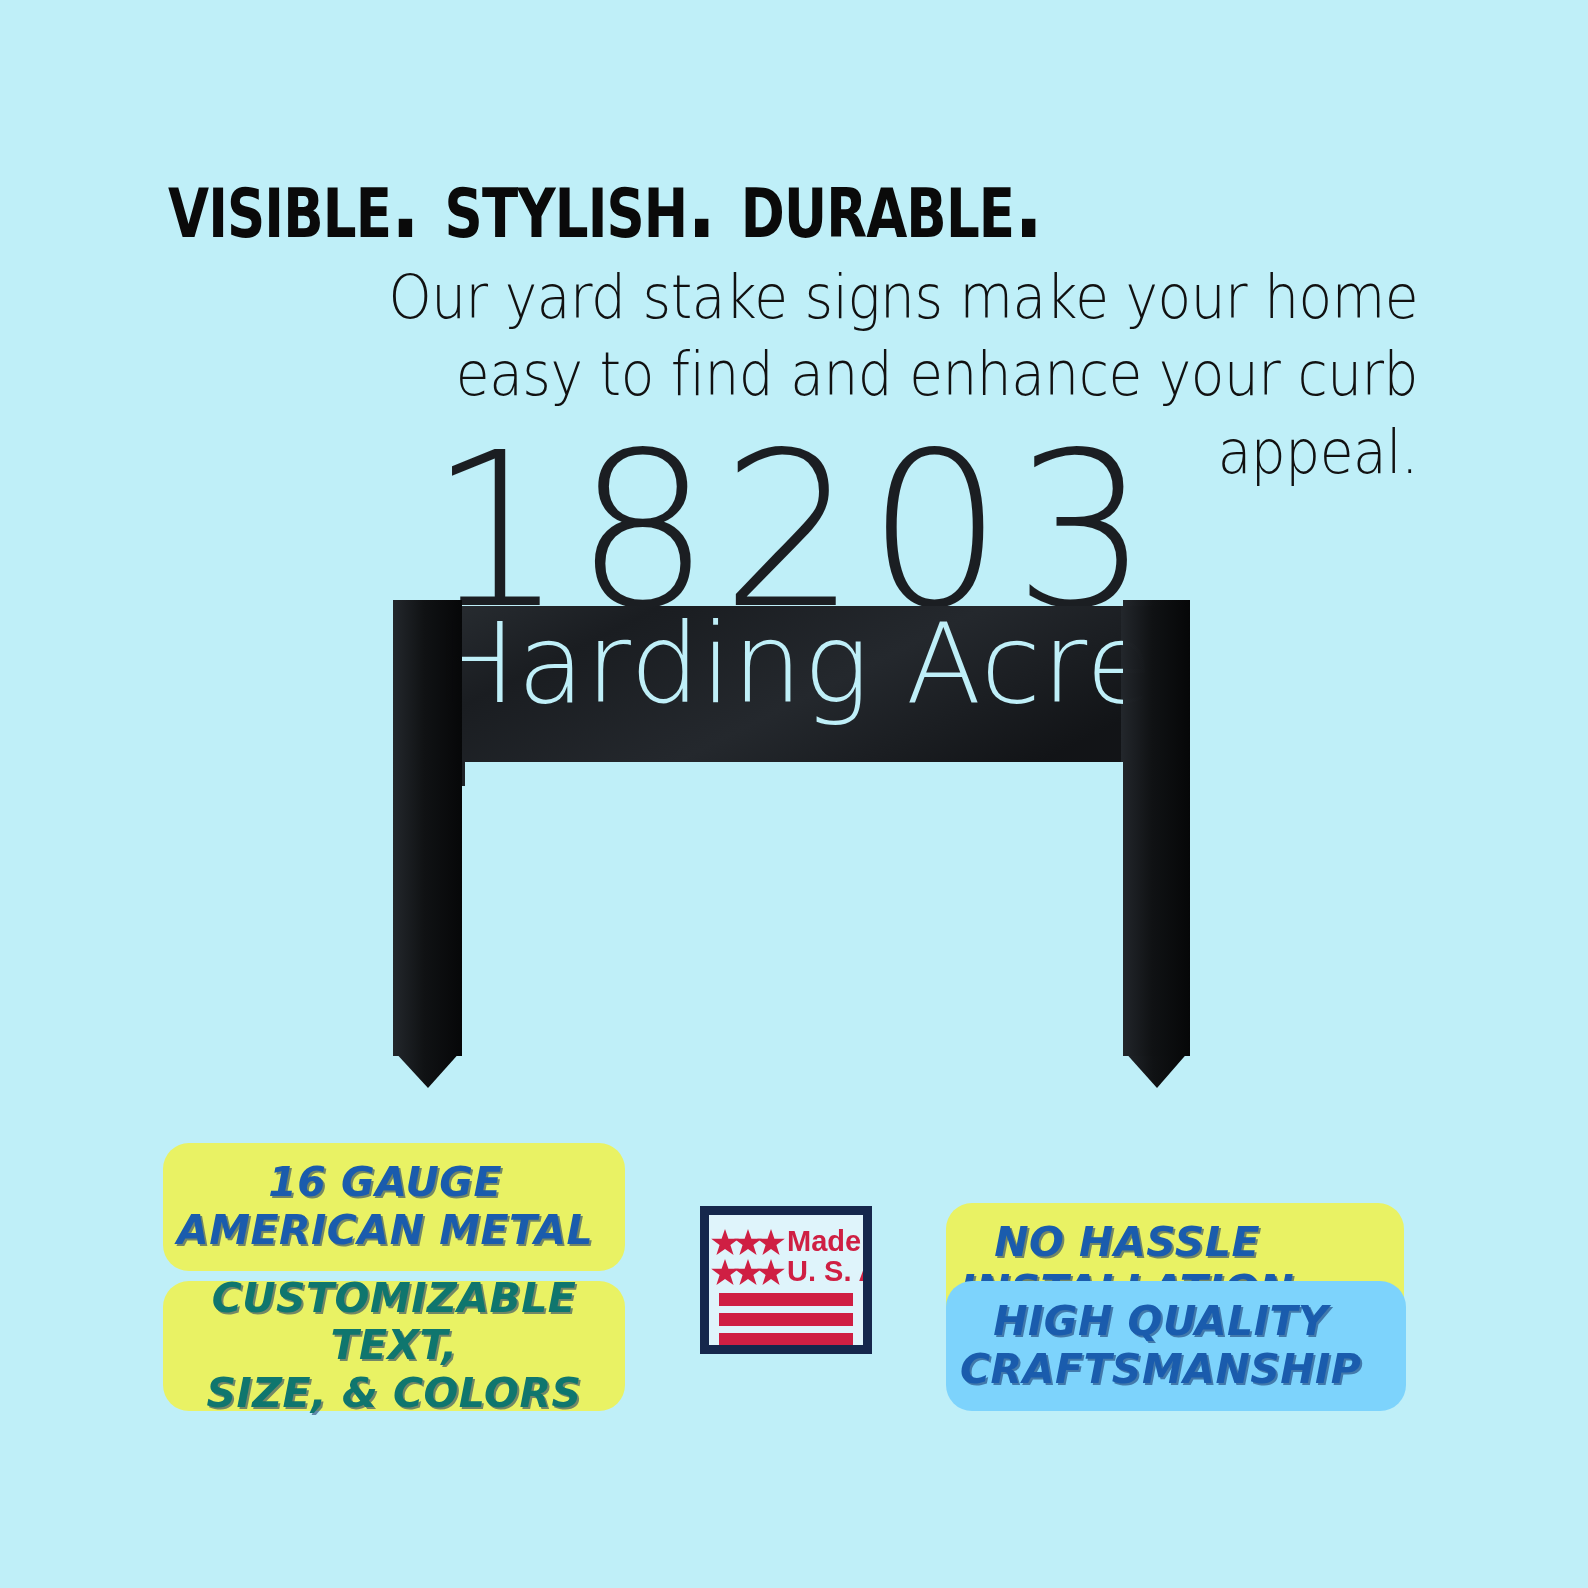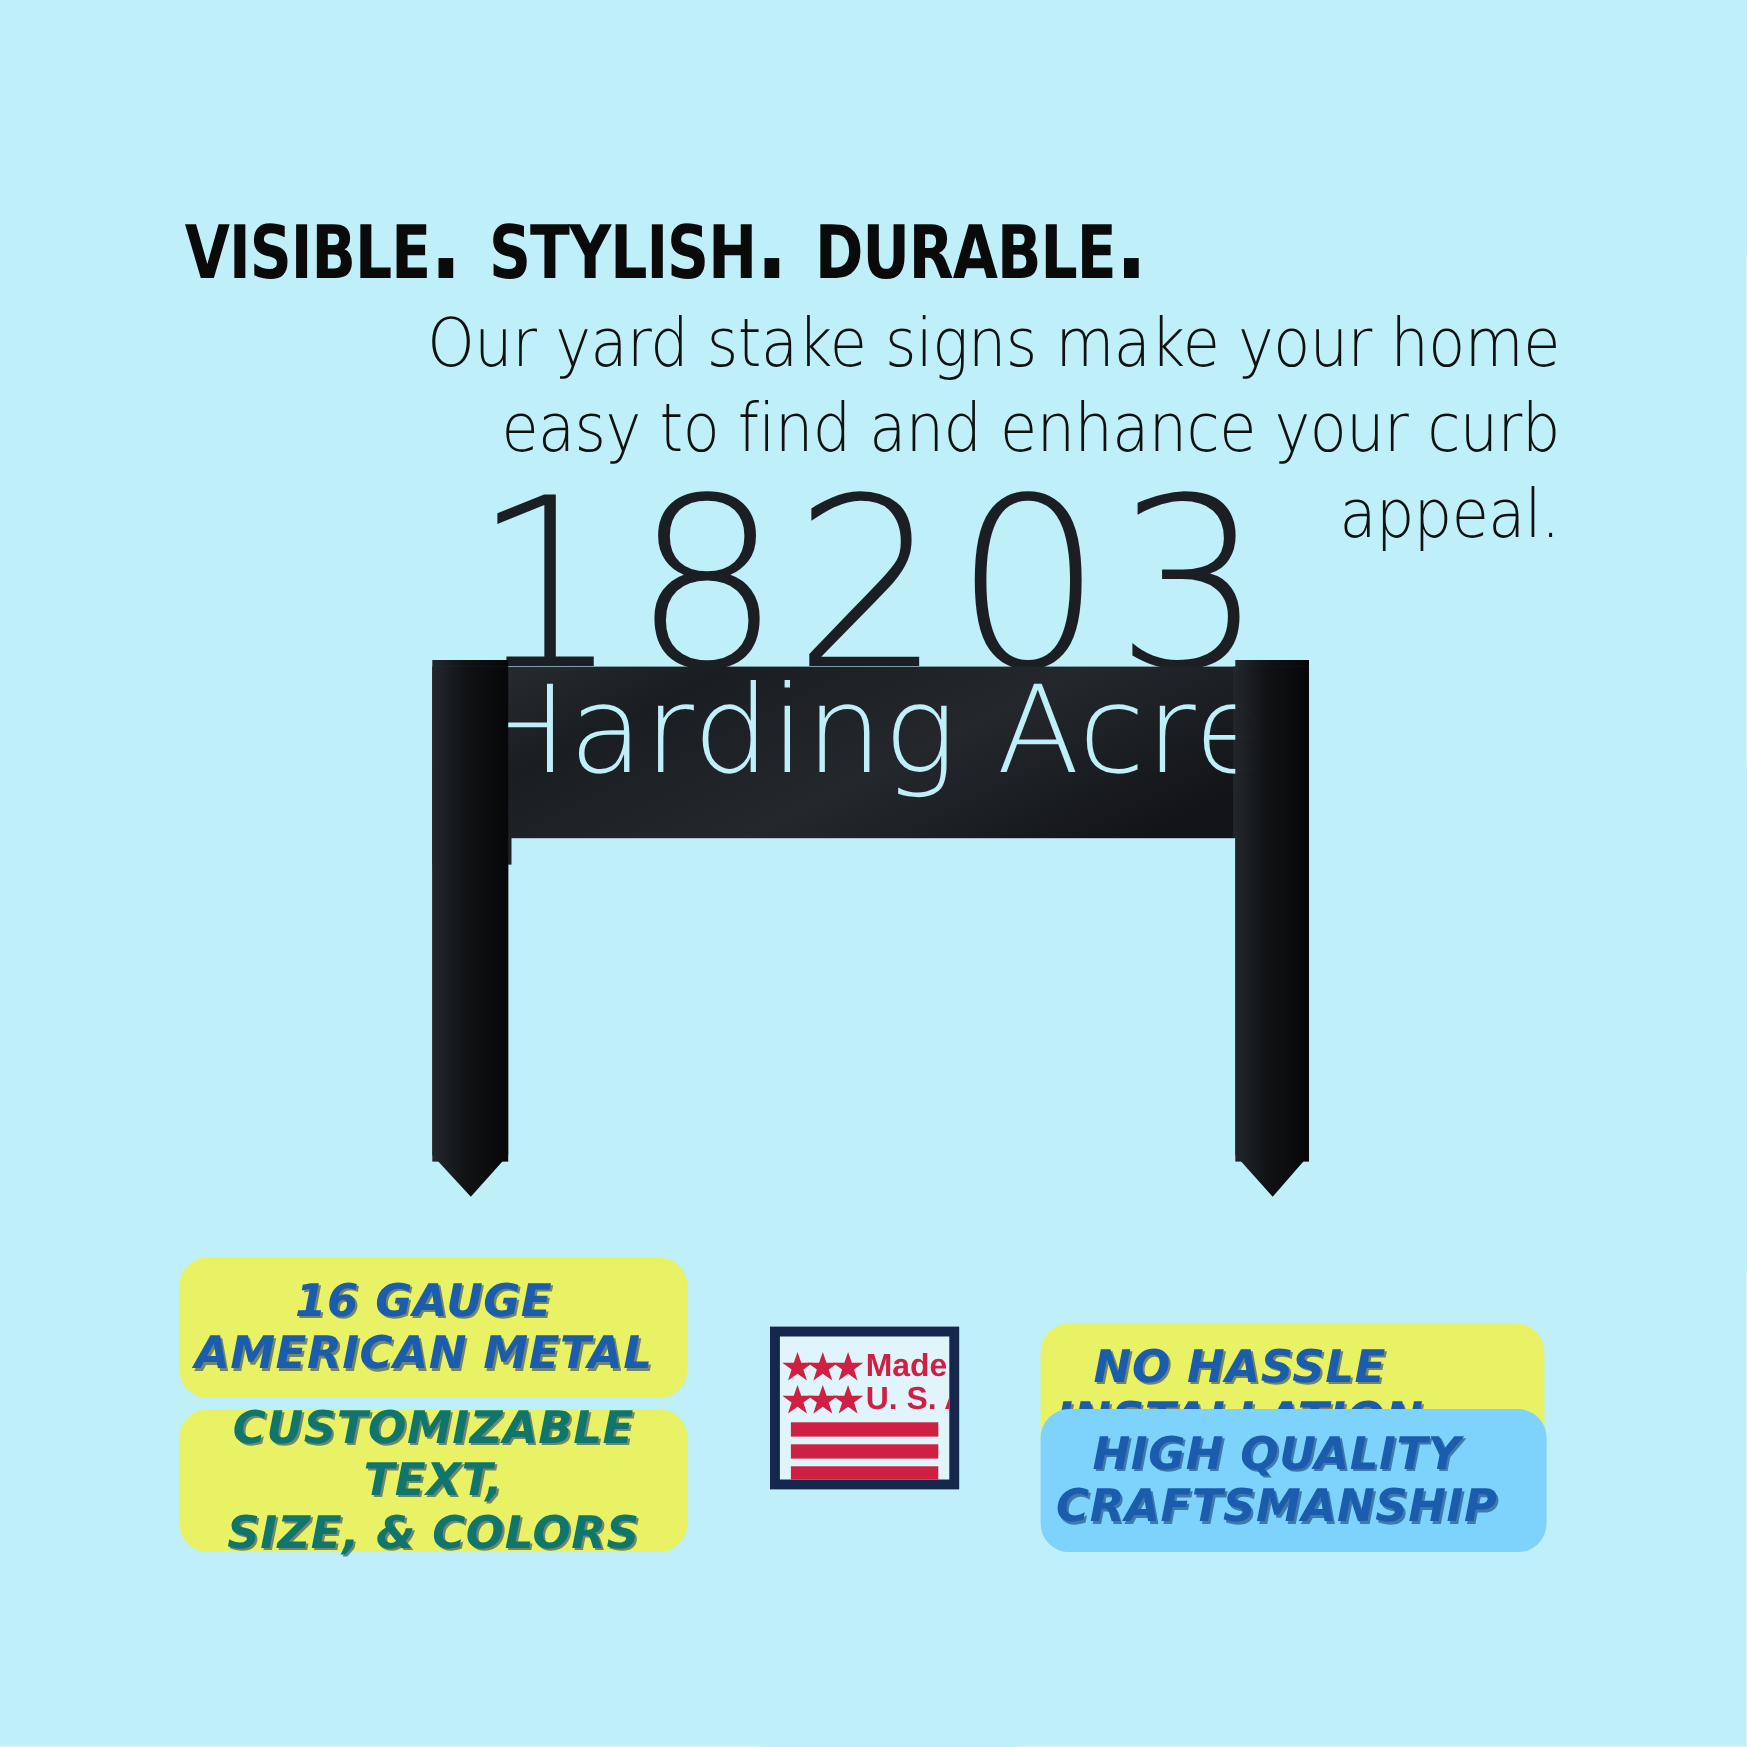--- a/index.html
+++ b/index.html
@@ -22,21 +22,20 @@
     overflow: hidden;
   }
 
   
   #headline-block {
     position: absolute;
     left: 0;
     top: 0;
     width: 1588px;
     height: 420px;
-    margin-top: 16px;
   }
 
   #headline {
     position: absolute;
     left: 168px;
     top: 160px;
     width: 1260px;
     margin: 0;
     font-family: "Liberation Sans Narrow", "DejaVu Sans Condensed", "Liberation Sans", sans-serif;
     font-weight: 700;

